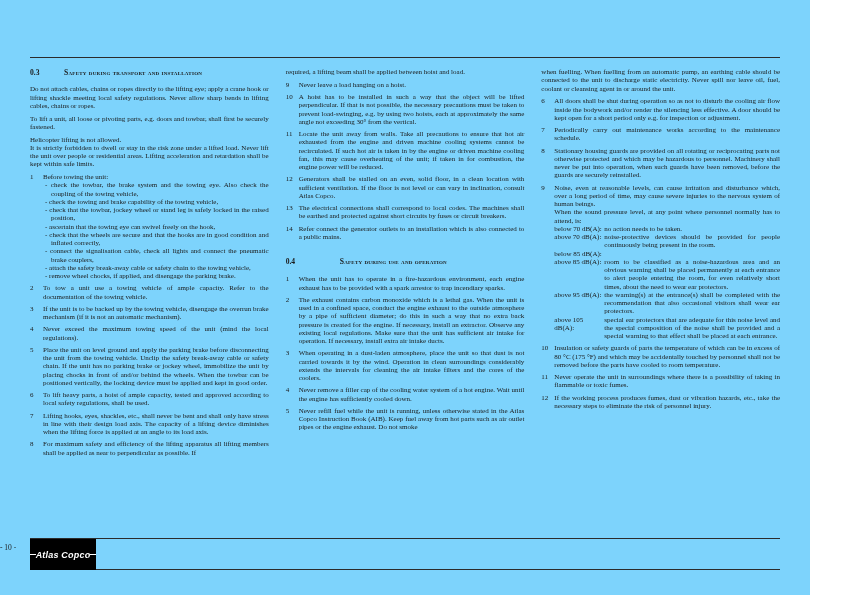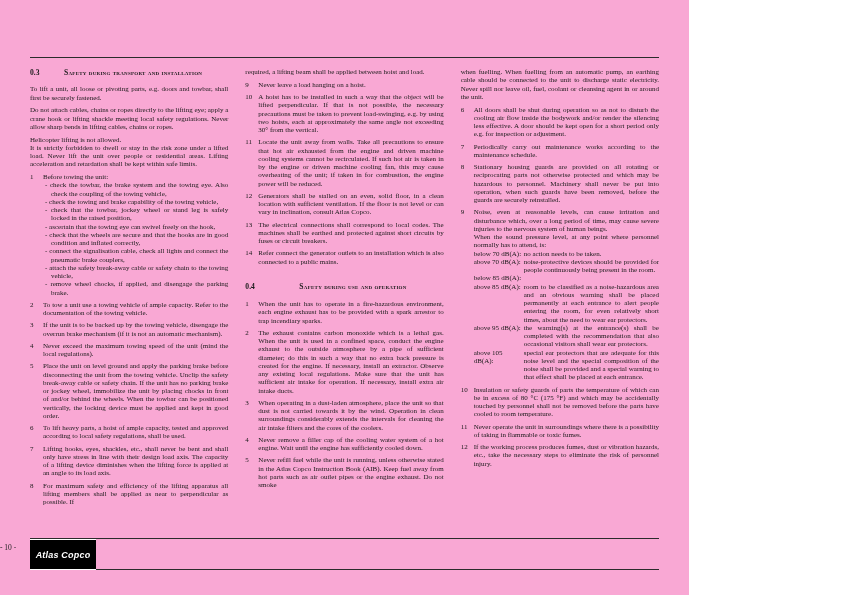--- a/index.html
+++ b/index.html
@@ -3,21 +3,21 @@
 <meta charset="utf-8">
 <style>
   * { box-sizing: border-box; margin: 0; padding: 0; }
   html, body { background: #ffffff; }
   body {
     width: 842px; height: 595px; overflow: hidden;
     font-family: "Liberation Serif", "DejaVu Serif", serif;
     color: #1a1a1a;
     -webkit-font-smoothing: antialiased;
   }
-  .page { position: relative; width: 689px; height: 595px; background: #f9a8d4; }
+  .page { position: relative; width: 810px; height: 595px; background: #7dd3fc; }
 
   .rule { position: absolute; left: 30px; right: 30px; height: 0; border-top: 0.8px solid #2b2b2b; }
   .rule.top { top: 57px; }
   .rule.f1 { top: 538px; }
   .rule.f2 { top: 569px; }
 
   .columns {
     position: absolute; left: 30px; right: 30px; top: 68px; bottom: 58px;
     display: flex; gap: 17px; overflow: hidden;
   }
@@ -38,21 +38,21 @@
 
   .dbrow { display: flex; }
   .dbl { flex: 0 0 50px; text-align: left; }
   .dbt { flex: 1 1 auto; min-width: 0; text-align: justify; }
 
   .pageno { position: absolute; top: 543px; left: 0; width: 100%; text-align: left; font-size: 7.5px; color: #1a1a1a; }
 
   .logo {
     position: absolute; left: 30px; top: 539px; width: 66px; height: 31px;
     background: #000; color: #fff;
-    display: flex; flex-direction: column; align-items: center; justify-content: space-between;
+    display: flex; flex-direction: row; align-items: center; justify-content: space-between;
   }
   .logo .lg-rule { width: 100%; border-top: 1px solid #fff; }
   .logo .lg-text {
     font-family: "Liberation Sans", "DejaVu Sans", sans-serif;
     font-weight: 700; font-style: italic; font-size: 9px; letter-spacing: 0.2px;
     padding: 1.5px 0; white-space: nowrap;
   }
 </style>
 </head>
 <body>
@@ -62,22 +62,22 @@
   <div class="rule top"></div>
 
   <div class="columns">
 
     <div class="col">
       <div class="heading">
         <span class="h-num">0.3</span>
         <span class="h-title">Safety during transport and installation</span>
       </div>
 
+      <p class="para">Do not attach cables, chains or ropes directly to the lifting eye; apply a crane hook or lifting shackle meeting local safety regulations. Never allow sharp bends in lifting cables, chains or ropes.</p>
       <p class="para">To lift a unit, all loose or pivoting parts, e.g. doors and towbar, shall first be securely fastened.</p>
-      <p class="para">Do not attach cables, chains or ropes directly to the lifting eye; apply a crane hook or lifting shackle meeting local safety regulations. Never allow sharp bends in lifting cables, chains or ropes.</p>
       <p class="para tight">Helicopter lifting is not allowed.</p>
       <p class="para">It is strictly forbidden to dwell or stay in the risk zone under a lifted load. Never lift the unit over people or residential areas. Lifting acceleration and retardation shall be kept within safe limits.</p>
 
       <div class="item">
         <span class="num">1</span>
         <div class="body">
           <div>Before towing the unit:</div>
           <div class="sub">- check the towbar, the brake system and the towing eye. Also check the coupling of the towing vehicle,</div>
           <div class="sub">- check the towing and brake capability of the towing vehicle,</div>
           <div class="sub">- check that the towbar, jockey wheel or stand leg is safely locked in the raised position,</div>

